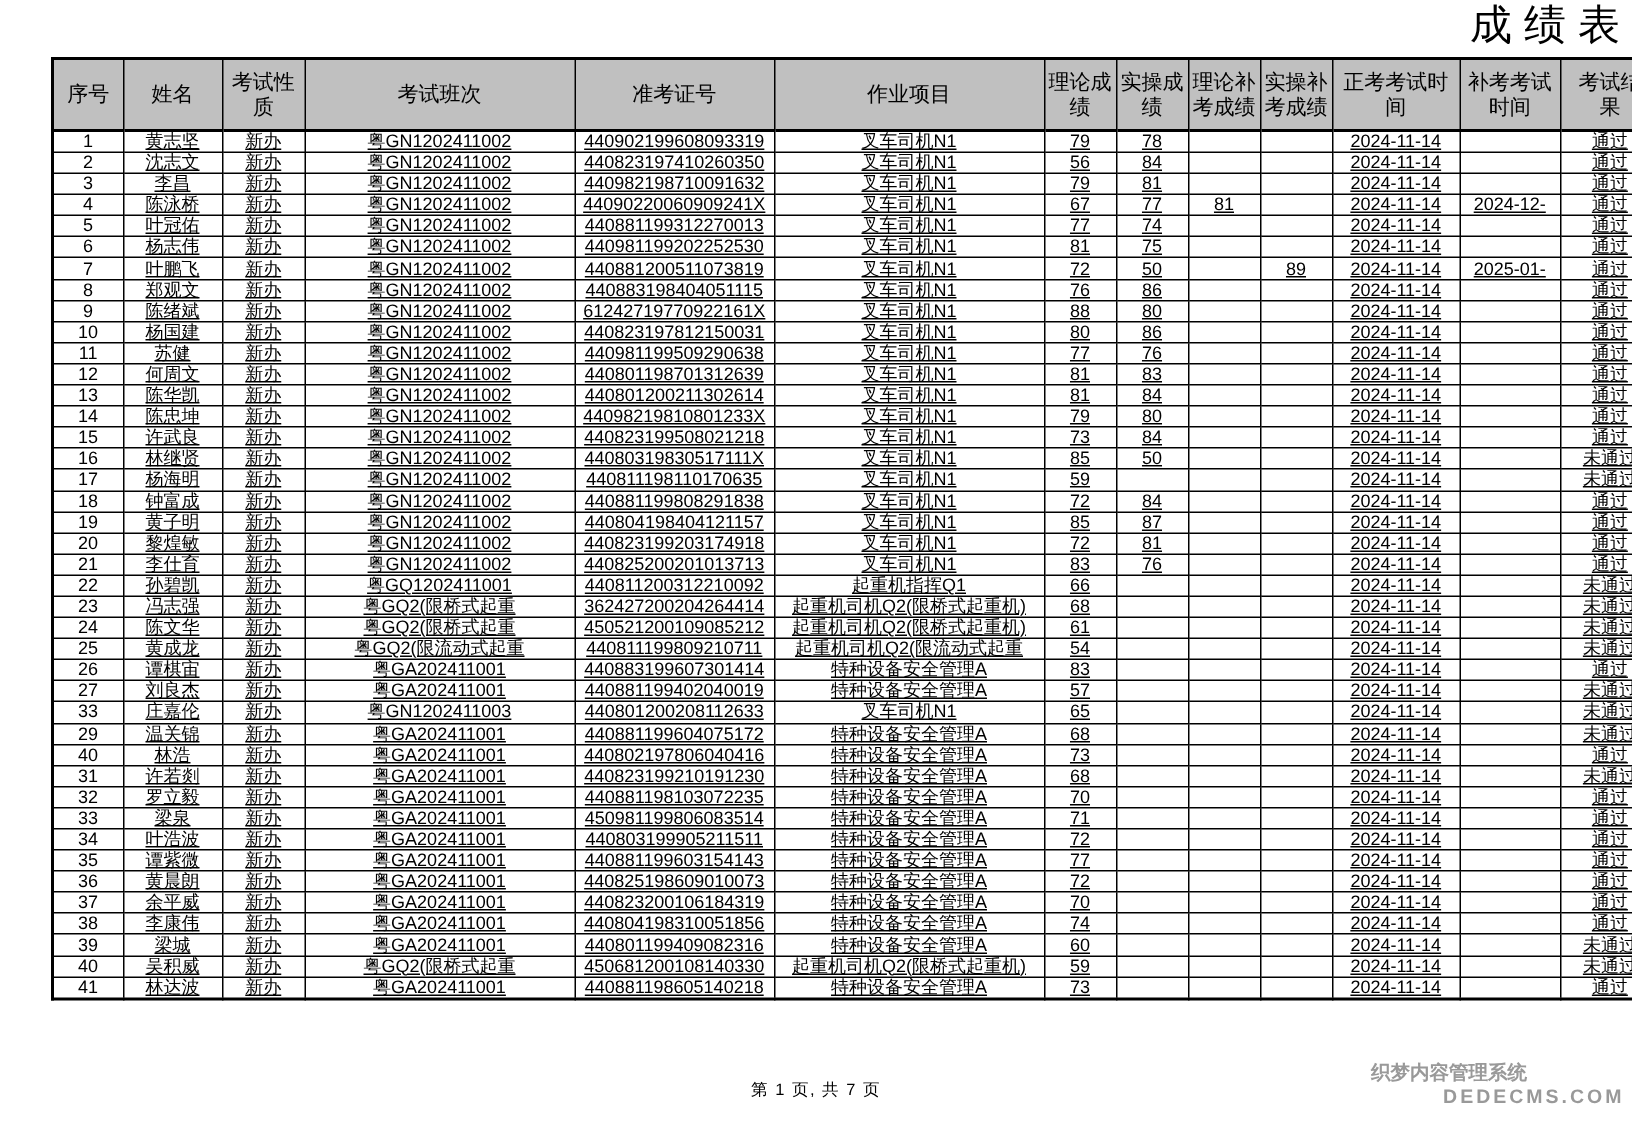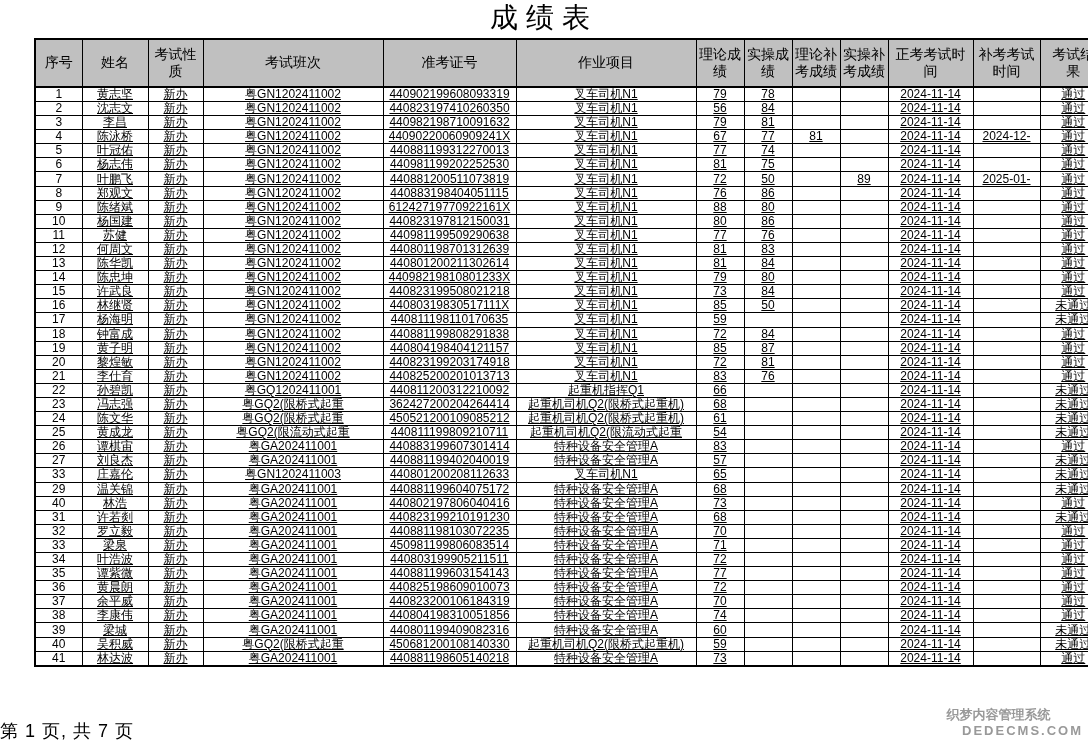--- a/index.html
+++ b/index.html
@@ -8,21 +8,21 @@
   body {
     width: 1088px; height: 750px;
     background: #fff;
     font-family: "Liberation Sans", sans-serif;
     position: relative;
     overflow: hidden;
     color: #000;
   }
   .page-title {
     position: absolute; top: 0; left: 0; width: 100%;
-    text-align: center;
+    text-align: right;
     font-size: 28px; letter-spacing: 8px;
     line-height: 36px;
     font-family: "Liberation Serif", "DejaVu Serif", serif;
   }
   table.score-table {
     position: absolute; left: 8px; top: 38px;
     width: 1072px;
     border-collapse: collapse;
     table-layout: fixed;
     border: 2px solid var(--border-color);
@@ -50,26 +50,27 @@
     padding: 0 1px;
     white-space: nowrap;
     overflow: hidden;
   }
   .score-table tbody td .u {
     text-decoration: underline;
     text-underline-offset: 1px;
   }
   .page-footer {
     position: absolute; top: 719px; left: 0; width: 100%;
-    font-size: 18px;
+    text-align: center;
+    font-size: 11px;
     letter-spacing: 1px;
   }
   .watermark {
     position: absolute; top: 707px; right: 5px;
-    text-align: center;
+    text-align: left;
     color: var(--watermark-color);
     font-weight: bold;
     font-size: 13px;
     line-height: 16px;
   }
   .watermark .wm-en { letter-spacing: 2px; padding-left: 48px; }
 </style>
 </head>
 <body>
 

